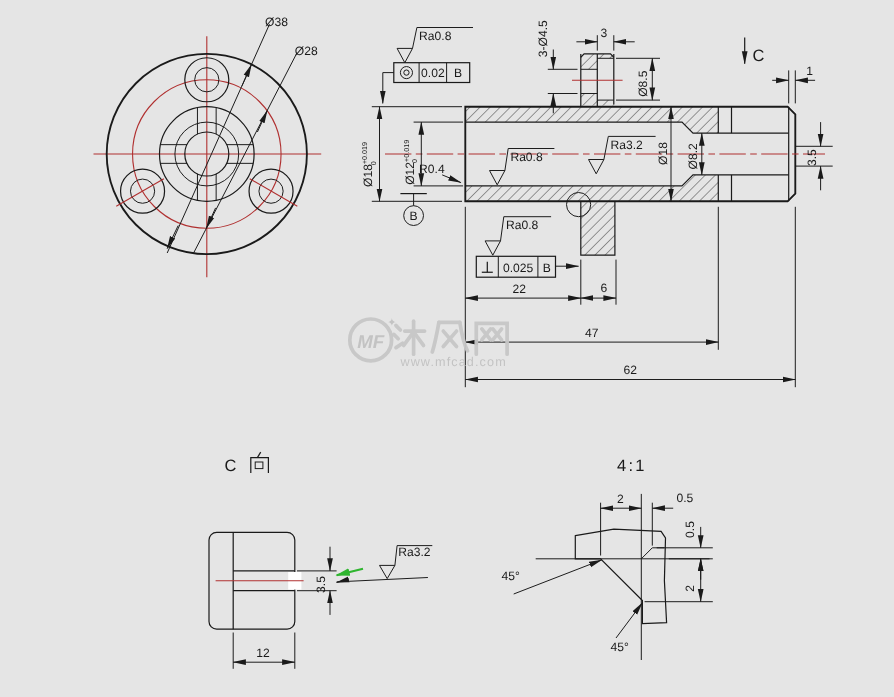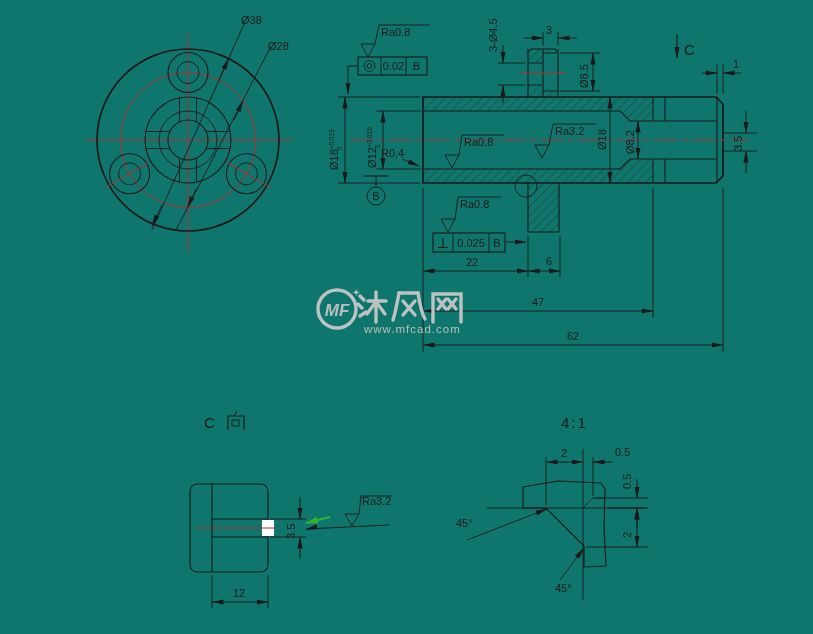--- a/index.html
+++ b/index.html
@@ -1,16 +1,16 @@
 <!DOCTYPE html>
 <html><head>
 <meta charset="utf-8">
 <style>
   html,body{margin:0;padding:0;background:#ffffff;}
-  #stage{position:relative;width:813px;height:634px;background:#0f766e;overflow:hidden;
+  #stage{position:relative;width:813px;height:634px;background:#e5e5e5;overflow:hidden;
          font-family:"Liberation Sans", sans-serif;}
   svg{display:block}
   .ln{stroke:#1a1a1a;stroke-width:0.9;fill:none}
   .lm{stroke:#1a1a1a;stroke-width:1.1;fill:none}
   .lt{stroke:#1a1a1a;stroke-width:1.7;fill:none}
   .red{stroke:#b03030;stroke-width:1;fill:none}
   .grn{stroke:#2fb52f;stroke-width:2;fill:none}
   .dt{font-family:"Liberation Sans",sans-serif;font-size:11px;fill:#1a1a1a}
   .dts{font-size:6.5px}
   .ttl{font-family:"Liberation Sans",sans-serif;font-size:15px;fill:#1a1a1a}

